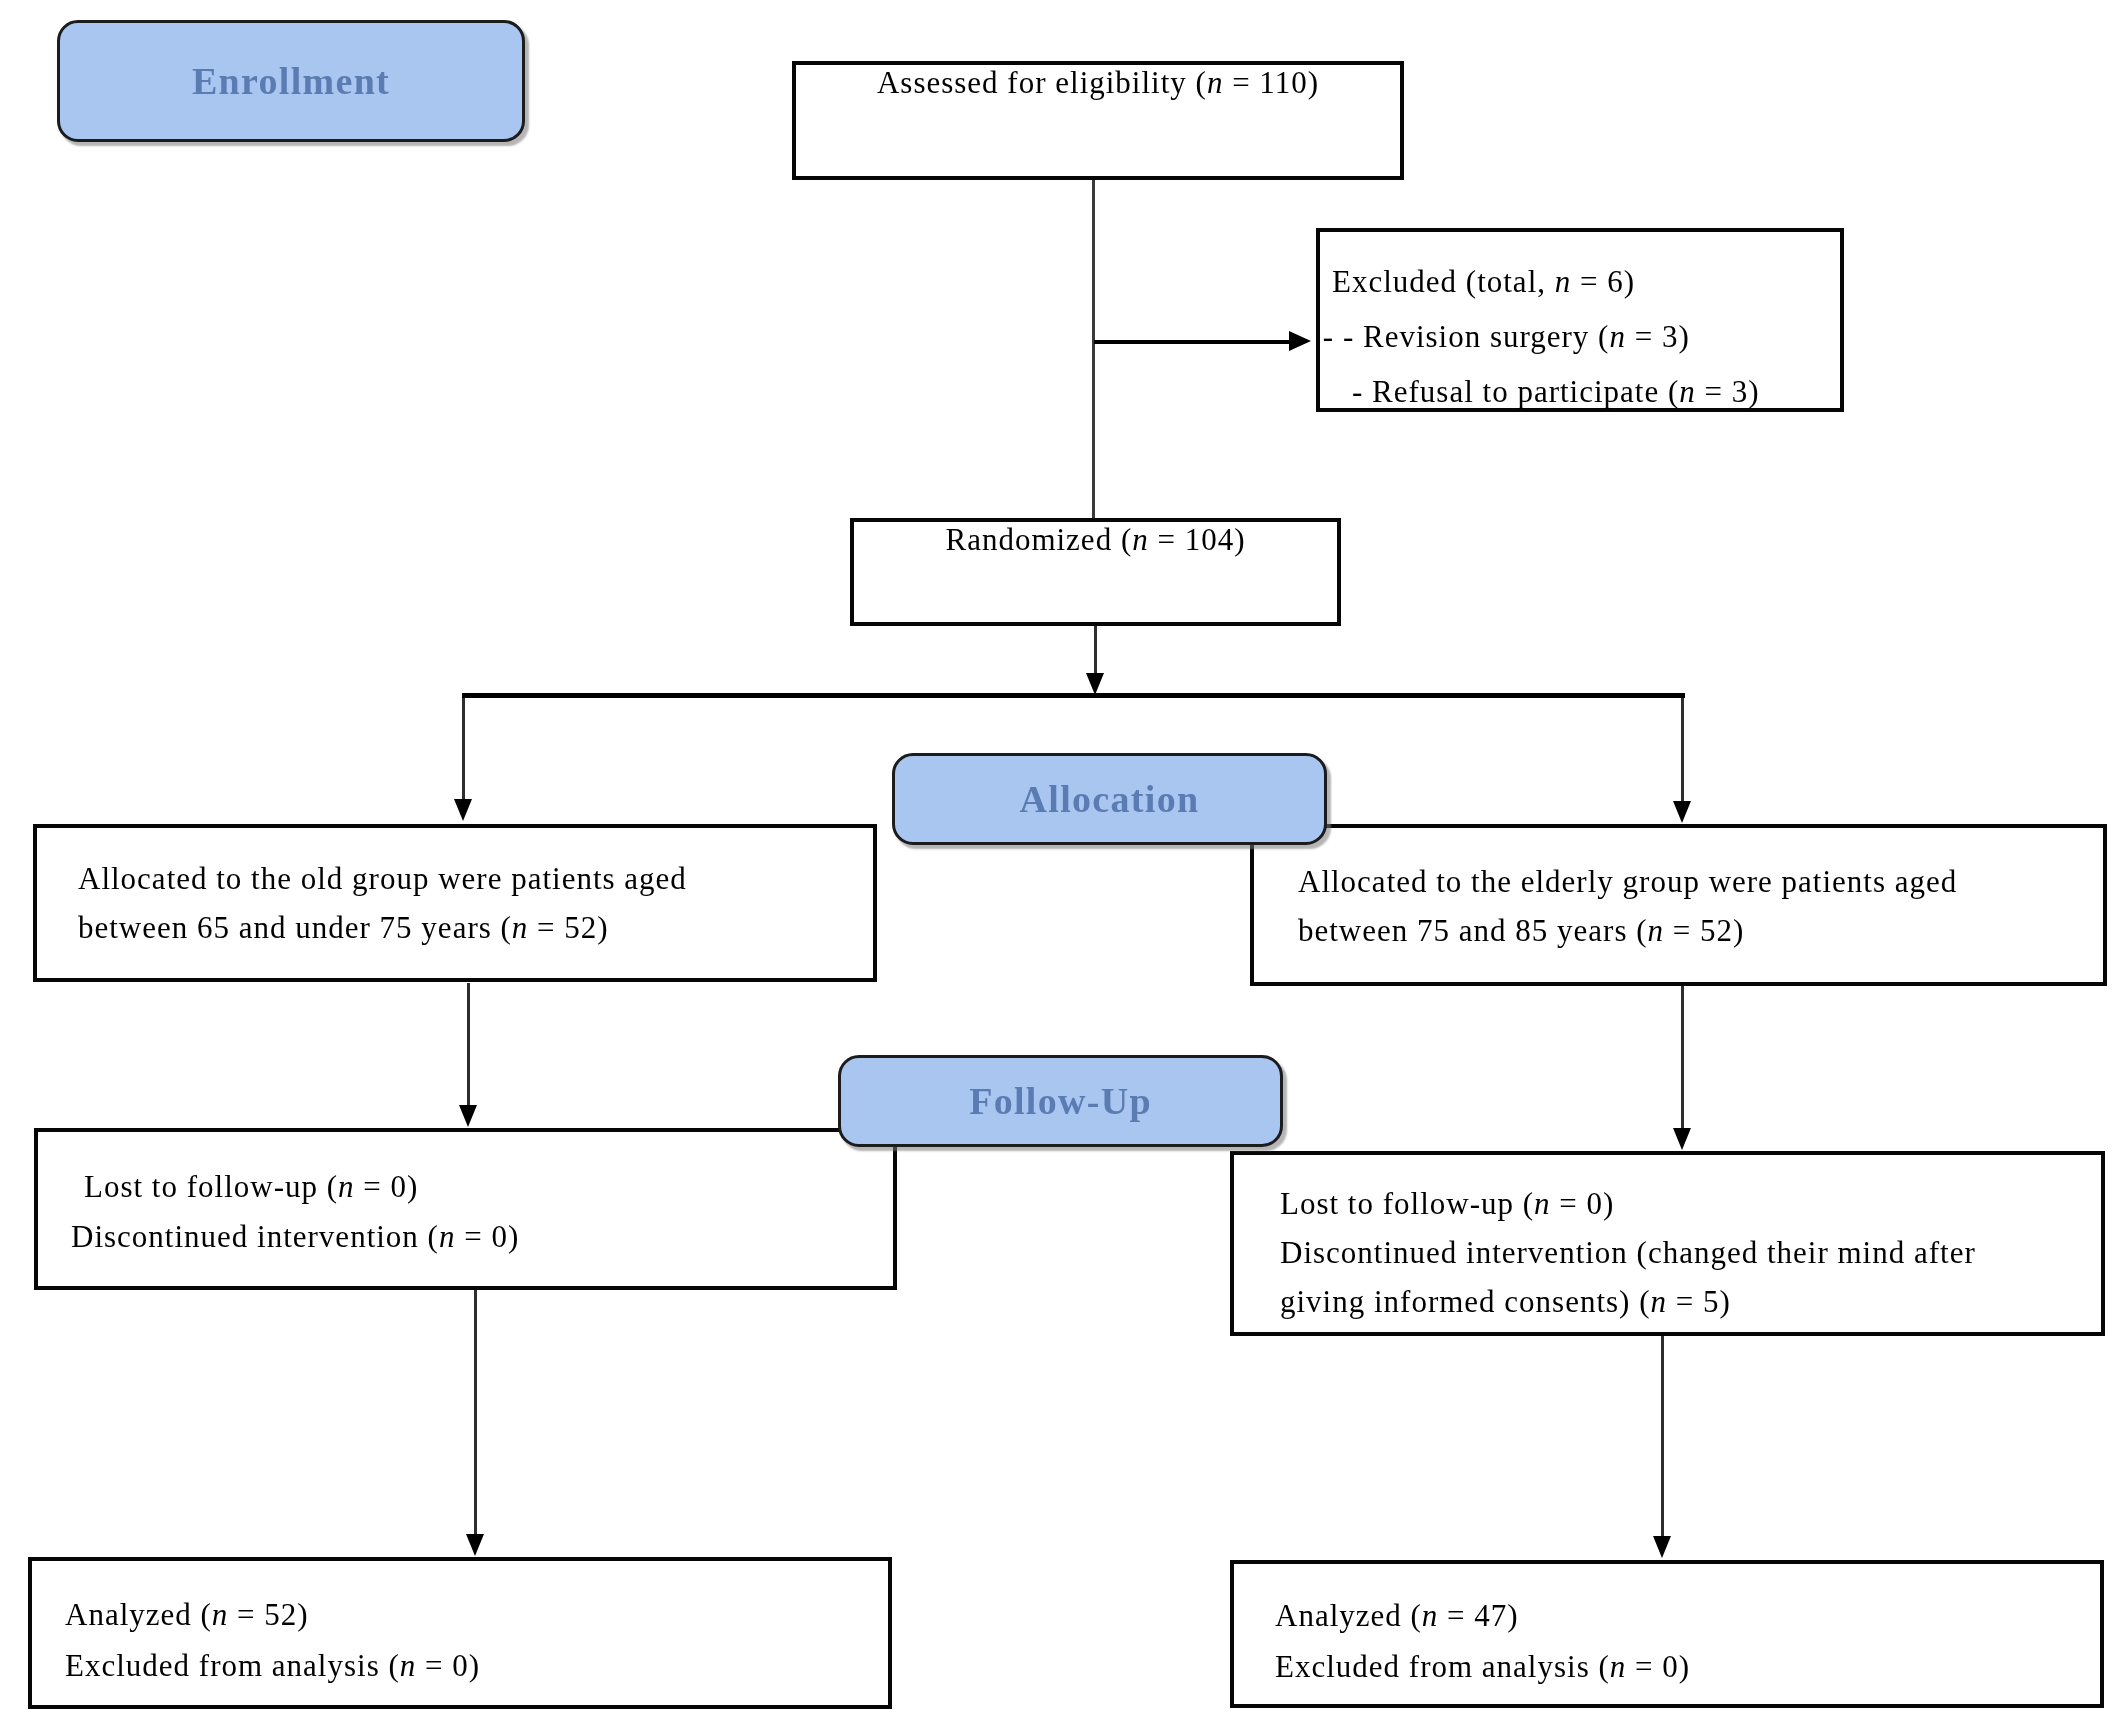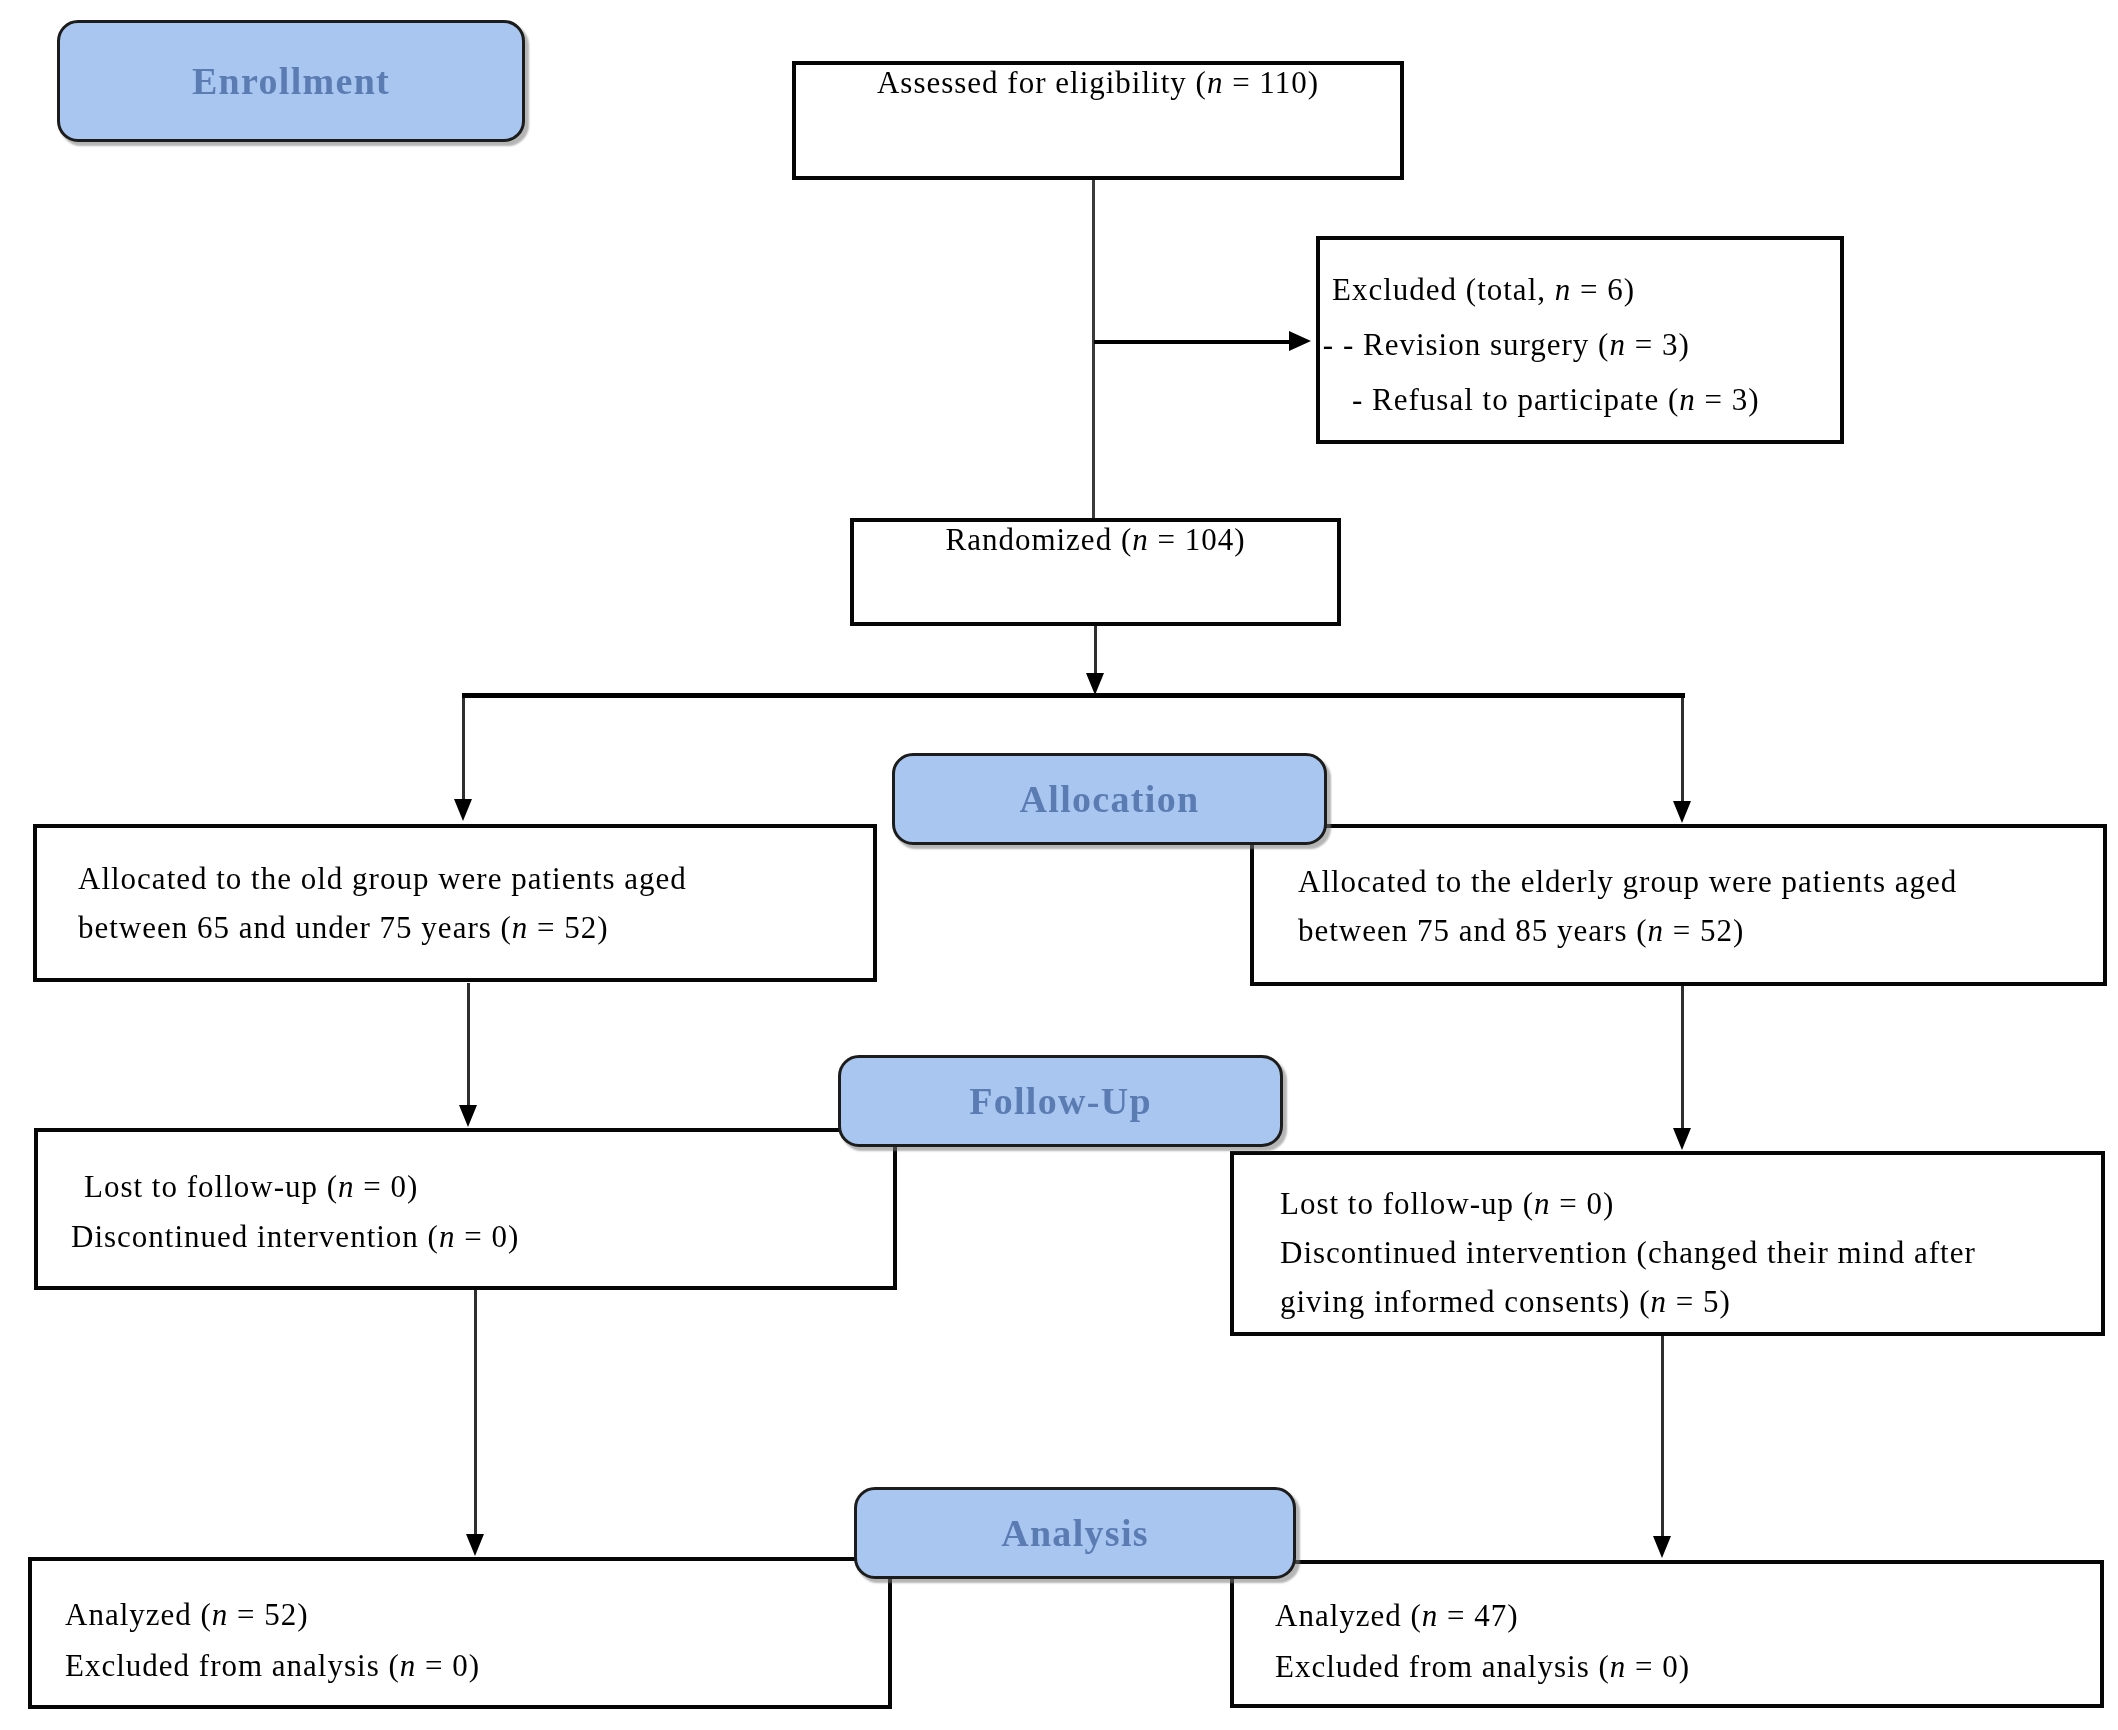--- a/index.html
+++ b/index.html
@@ -33,21 +33,21 @@
     border-top:10.6px solid transparent;border-bottom:10.6px solid transparent;
     border-left:22.4px solid #000;z-index:1;}
 
   
   .badge-enrollment{left:57px;top:20.4px;width:468px;height:122px;}
   .badge-allocation{left:848px;top:753px;width:435px;height:92px;margin-left:44px;}
   .badge-followup{left:838px;top:1055px;width:445px;height:92px;}
   .badge-analysis{left:854px;top:1487px;width:442px;height:92px;}
 
   .box-assessed{left:792px;top:61px;width:612px;height:119px;}
-  .box-excluded{left:1316px;top:228px;width:528px;height:208px;padding:22.4px 6.6px 0 12px;line-height:55px;margin-top:8px;}
+  .box-excluded{left:1316px;top:228px;width:528px;height:184px;padding:22.4px 6.6px 0 12px;line-height:55px;}
   .box-excluded .line:nth-child(2){margin-left:-9.2px;}
   .box-excluded .line:nth-child(3){margin-left:20px;}
   .box-randomized{left:850px;top:518px;width:491px;height:108px;}
 
   .box-alloc-left{left:33px;top:824px;width:844px;height:158px;padding:26px 6.6px 0 41px;line-height:49px;}
   .box-alloc-right{left:1250px;top:824px;width:857px;height:162px;padding:29px 6.6px 0 44px;line-height:49px;}
 
   .box-follow-left{left:34px;top:1128px;width:863px;height:162px;padding:30px 6.6px 0 33px;line-height:50px;}
   .box-follow-left .line:nth-child(1){text-indent:13px;}
   .box-follow-right{left:1230px;top:1151px;width:875px;height:185px;padding:24px 6.6px 0 46px;line-height:49px;}
@@ -81,23 +81,20 @@
 <div class="canvas">
 
   <div class="stage-badge badge-enrollment">
     <span>Enrollment</span>
   </div>
   <div class="stage-badge badge-allocation">
     <span>Allocation</span>
   </div>
   <div class="stage-badge badge-followup">
     <span>Follow-Up</span>
-  </div>
-  <div class="stage-badge badge-analysis">
-    <span>Analysis</span>
   </div>
 
   <div class="flow-box centered box-assessed">
     <div class="line">Assessed for eligibility (<i>n</i> = 110)</div>
   </div>
 
   <div class="flow-box box-excluded">
     <div class="line">Excluded (total, <i>n</i> = 6)</div>
     <div class="line">- - Revision surgery (<i>n</i> = 3)</div>
     <div class="line">- Refusal to participate (<i>n</i> = 3)</div>

